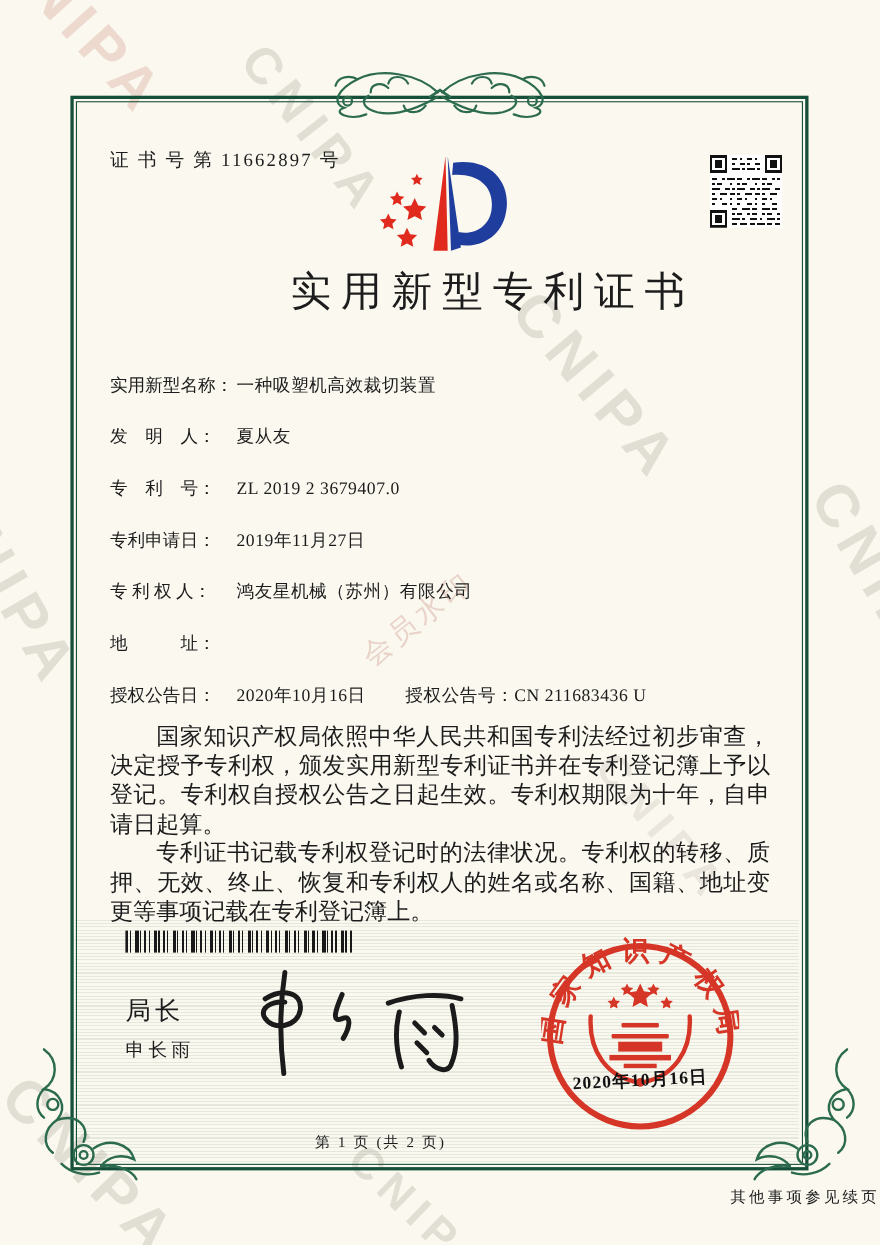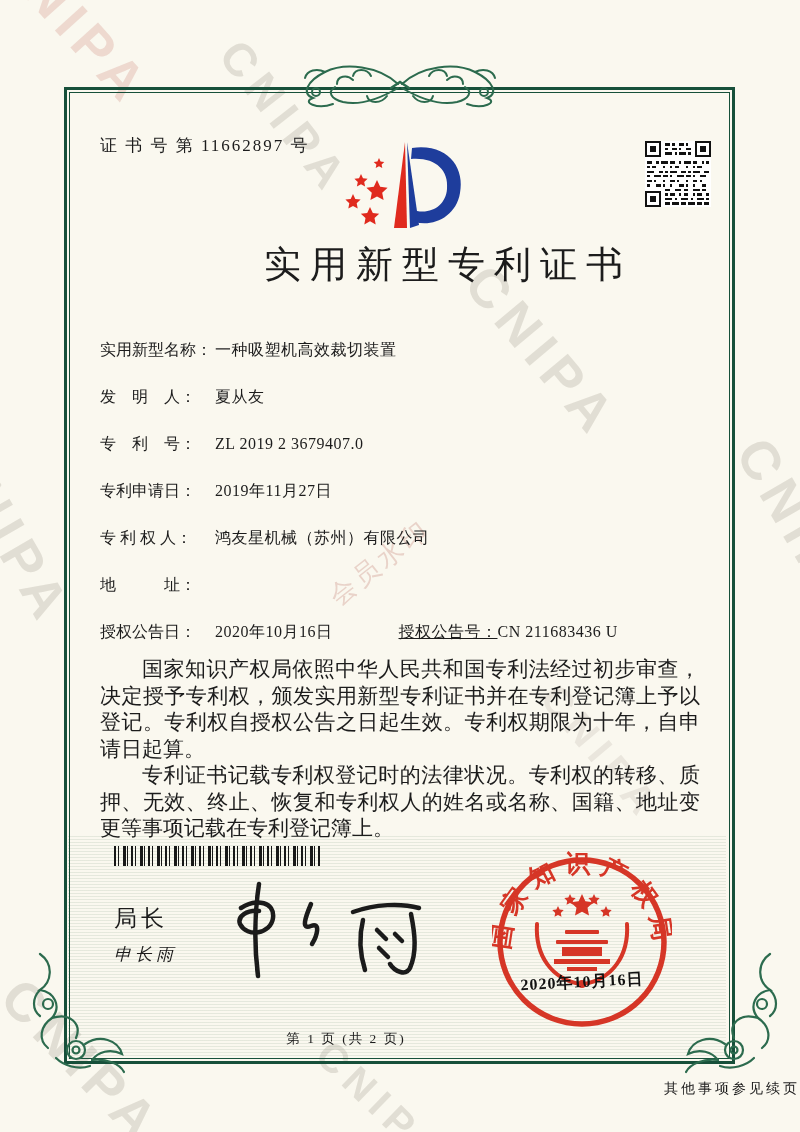--- a/index.html
+++ b/index.html
@@ -49,38 +49,38 @@
   .qr{position:absolute; left:645px; top:141px; z-index:5;}
   .title{
     position:absolute; left:0; top:240px; width:800px; z-index:5;
     text-align:center; font-size:37px; font-weight:normal; letter-spacing:9px;padding-left:48px;
   }
   
   .fields{position:absolute; left:100px; top:340px; width:610px; z-index:5;}
   .frow{display:flex; align-items:baseline; font-size:16px; height:47px;}
   .flabel{flex:0 0 115px; white-space:nowrap;}
   .fvalue{white-space:nowrap; letter-spacing:0.5px;}
-  .grant-no-label{margin-left:66px;text-decoration:underline;}
+  .grant-no-label{margin-left:36px;}
   
   .body-text{
     position:absolute; left:100px; top:656px; width:600px; z-index:5;
     font-size:21px; line-height:26.5px; text-align:justify;
   }
   .body-text p{margin:0; text-indent:2em;}
   
   .barcode{
     position:absolute; left:114px; top:846px; width:206px; height:20px; z-index:5;
     background:repeating-linear-gradient(90deg,
       #181818 0 2px, rgba(0,0,0,0) 2px 4px,
       #181818 4px 5px, rgba(0,0,0,0) 5px 9px,
       #181818 9px 12px, rgba(0,0,0,0) 12px 13px,
       #181818 13px 14px, rgba(0,0,0,0) 14px 17px);
   }
   .commissioner-title{position:absolute; left:114px; top:903px; font-size:23px; letter-spacing:4px; z-index:5;}
-  .commissioner-name{position:absolute; left:114px; top:943px; font-size:17px; letter-spacing:4px; z-index:5;font-style:italic;}
+  .commissioner-name{position:absolute; left:114px; top:943px; font-size:17px; letter-spacing:4px; z-index:5;}
   .signature{position:absolute; left:225px; top:878px; z-index:5;}
   .seal{position:absolute; left:492px; top:850px; z-index:6; opacity:0.93;}
   .seal-date{
     position:absolute; left:482px; top:972px; width:200px; z-index:7;
     text-align:center; font-size:16px; font-weight:bold; color:#111;
     transform:rotate(-3deg); letter-spacing:1px;
   }
   .page-no{
     position:absolute; left:16px; top:1030px; width:660px; z-index:5;
     text-align:center; font-size:13.5px; letter-spacing:2px;

